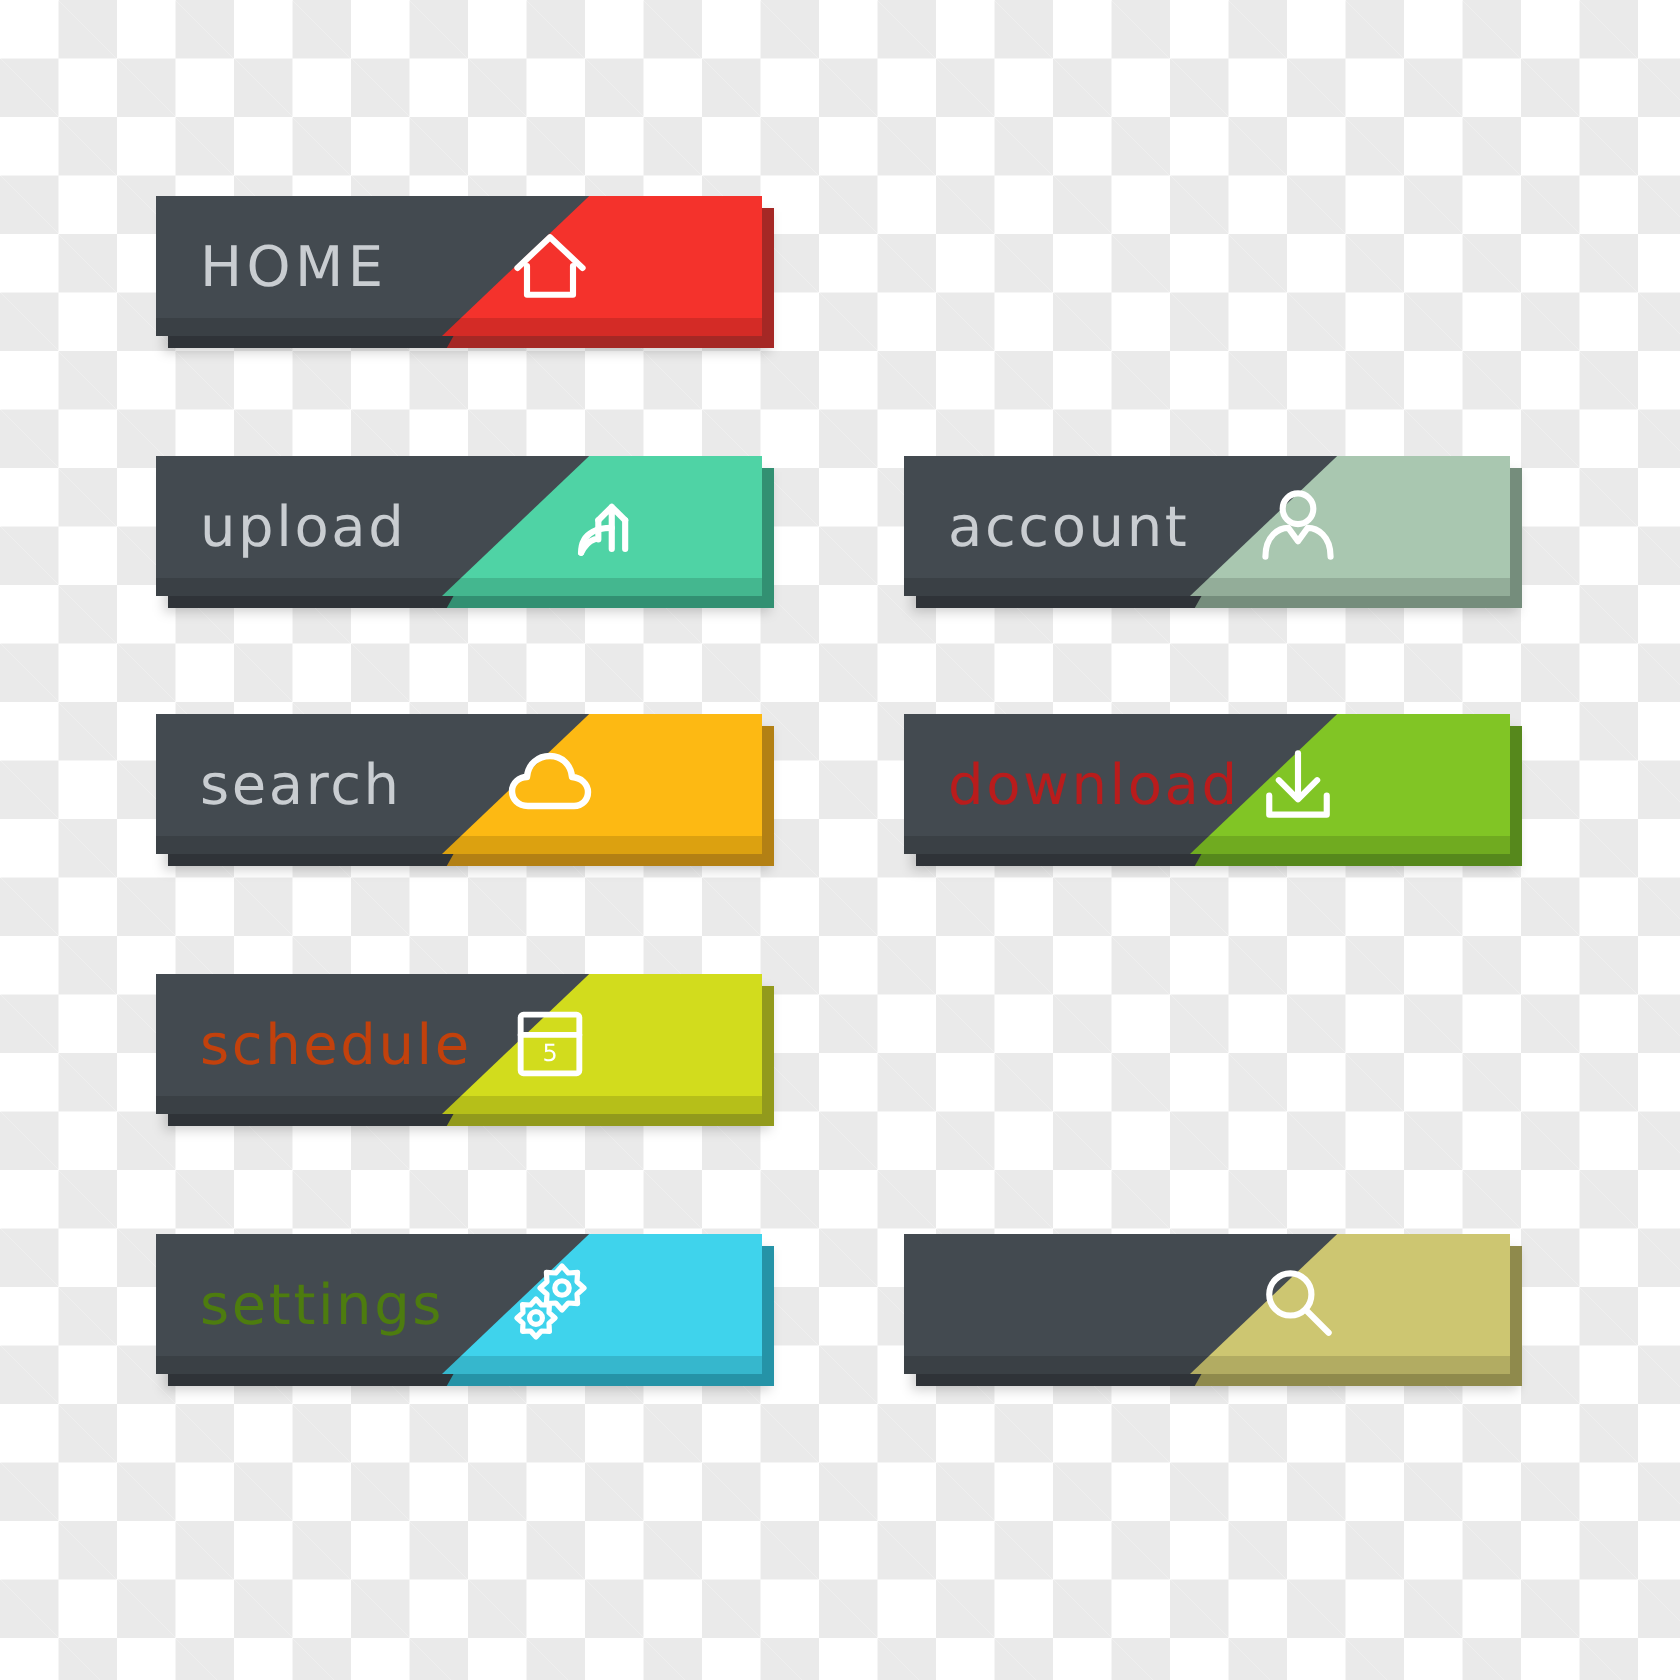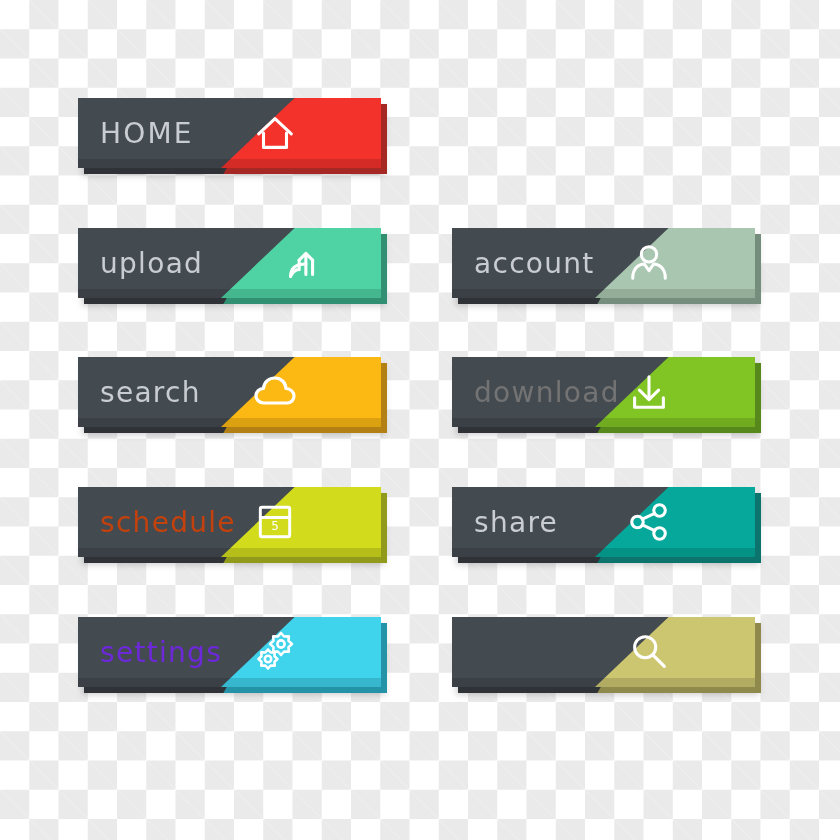--- a/index.html
+++ b/index.html
@@ -200,21 +200,21 @@
       </div>
     </div>
     <div class="btn" style="left: 452px; top: 357px;">
       <div class="dropshadow"></div>
       <div class="extrude" style="background: rgb(47, 51, 56);"></div>
       <div class="extrude-accent" style="background: rgb(98, 160, 20);"></div>
       <div class="face" style="background: rgb(67, 74, 80);">
         <div class="accent" style="background: rgb(129, 197, 37);"></div>
         <div class="bottomstrip"></div>
       </div>
-      <div class="label" style="color: #737373;">download</div>
+      <div class="label" style="color: #b91c1c;">download</div>
       <div class="iconwrap">
         <svg width="46" height="46" viewBox="0 0 48 48">
           <path d="M24 8 L24 31" stroke="#ffffff" fill="none" stroke-width="3.2" stroke-linecap="round" stroke-linejoin="round"></path>
           <path d="M14 22 L24 32 L34 22" stroke="#ffffff" fill="none" stroke-width="3.2" stroke-linecap="round" stroke-linejoin="round"></path>
           <path d="M9 30 L9 40 L39 40 L39 30" stroke="#ffffff" fill="none" stroke-width="3.2" stroke-linecap="round" stroke-linejoin="round"></path>
         </svg>
       </div>
     </div>
     <div class="btn" style="left: 78px; top: 487px;">
       <div class="dropshadow"></div>
@@ -226,48 +226,29 @@
       </div>
       <div class="label" style="color: #c2410c;">schedule</div>
       <div class="iconwrap">
         <svg width="44" height="44" viewBox="0 0 48 48">
           <rect x="8" y="8" width="32" height="32" rx="1.5" stroke="#ffffff" fill="none" stroke-width="3.2" stroke-linecap="round" stroke-linejoin="round"></rect>
           <line x1="8" y1="19" x2="40" y2="19" stroke="#ffffff" fill="none" stroke-width="3.2" stroke-linecap="round" stroke-linejoin="round"></line>
           <text x="24" y="33" text-anchor="middle" fill="#ffffff" stroke="none" font-family="DejaVu Sans, sans-serif" font-size="13">5</text>
         </svg>
       </div>
     </div>
-    <div class="btn" style="left: 452px; top: 487px;">
-      <div class="dropshadow"></div>
-      <div class="extrude" style="background: rgb(47, 51, 56);"></div>
-      <div class="extrude-accent" style="background: rgb(3, 134, 123);"></div>
-      <div class="face" style="background: rgb(67, 74, 80);">
-        <div class="accent" style="background: rgb(5, 168, 154);"></div>
-        <div class="bottomstrip"></div>
-      </div>
-      <div class="label" style="color: rgb(201, 205, 209);">share</div>
-      <div class="iconwrap">
-        <svg width="46" height="46" viewBox="0 0 48 48">
-          <circle cx="12" cy="24" r="6" stroke="#ffffff" fill="none" stroke-width="3.2" stroke-linecap="round" stroke-linejoin="round"></circle>
-          <circle cx="35" cy="12" r="6" stroke="#ffffff" fill="none" stroke-width="3.2" stroke-linecap="round" stroke-linejoin="round"></circle>
-          <circle cx="35" cy="36" r="6" stroke="#ffffff" fill="none" stroke-width="3.2" stroke-linecap="round" stroke-linejoin="round"></circle>
-          <line x1="17" y1="21" x2="30" y2="15" stroke="#ffffff" fill="none" stroke-width="3.2" stroke-linecap="round" stroke-linejoin="round"></line>
-          <line x1="17" y1="27" x2="30" y2="33" stroke="#ffffff" fill="none" stroke-width="3.2" stroke-linecap="round" stroke-linejoin="round"></line>
-        </svg>
-      </div>
-    </div>
     <div class="btn" style="left: 78px; top: 617px;">
       <div class="dropshadow"></div>
       <div class="extrude" style="background: rgb(47, 51, 56);"></div>
       <div class="extrude-accent" style="background: rgb(35, 174, 198);"></div>
       <div class="face" style="background: rgb(67, 74, 80);">
         <div class="accent" style="background: rgb(63, 211, 236);"></div>
         <div class="bottomstrip"></div>
       </div>
-      <div class="label" style="color: #6d28d9;">settings</div>
+      <div class="label" style="color: #4d7c0f;">settings</div>
       <div class="iconwrap">
         <svg width="48" height="48" viewBox="0 0 48 48">
           <polygon points="30.0,5.0 33.1,8.5 37.8,8.2 37.5,12.9 41.0,16.0 37.5,19.1 37.8,23.8 33.1,23.5 30.0,27.0 26.9,23.5 22.2,23.8 22.5,19.1 19.0,16.0 22.5,12.9 22.2,8.2 26.9,8.5" stroke="#ffffff" fill="none" stroke-width="2.6" stroke-linejoin="round"></polygon>
           <circle cx="30" cy="16" r="3.6" stroke="#ffffff" fill="none" stroke-width="2.6"></circle>
           <polygon points="17.0,21.5 19.7,24.5 23.7,24.3 23.5,28.3 26.5,31.0 23.5,33.7 23.7,37.7 19.7,37.5 17.0,40.5 14.3,37.5 10.3,37.7 10.5,33.7 7.5,31.0 10.5,28.3 10.3,24.3 14.3,24.5" stroke="#ffffff" fill="none" stroke-width="2.6" stroke-linejoin="round"></polygon>
           <circle cx="17" cy="31" r="3.2" stroke="#ffffff" fill="none" stroke-width="2.6"></circle>
         </svg>
       </div>
     </div>
     <div class="btn" style="left: 452px; top: 617px;">

